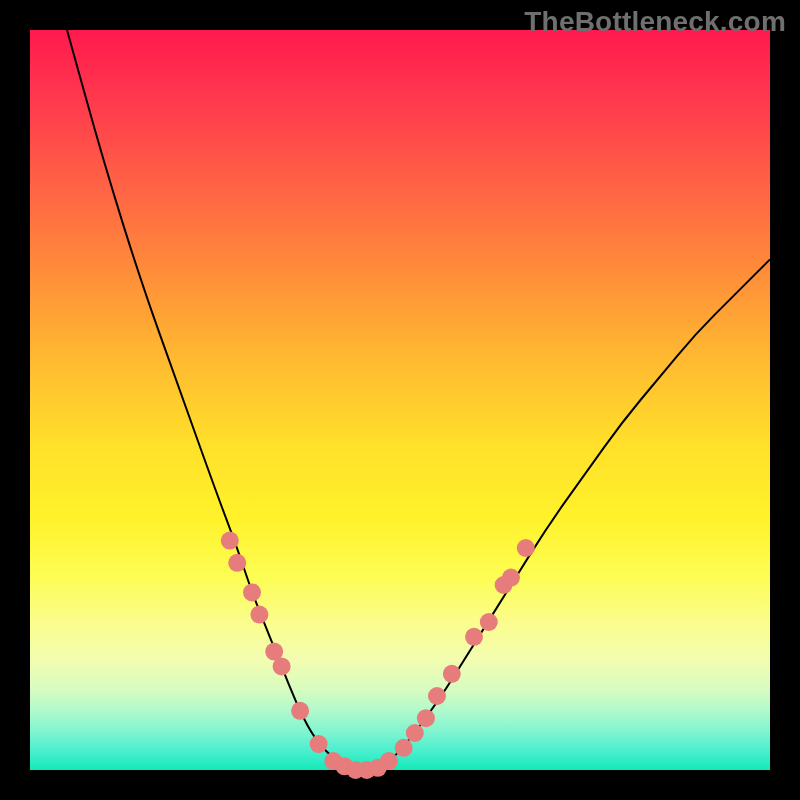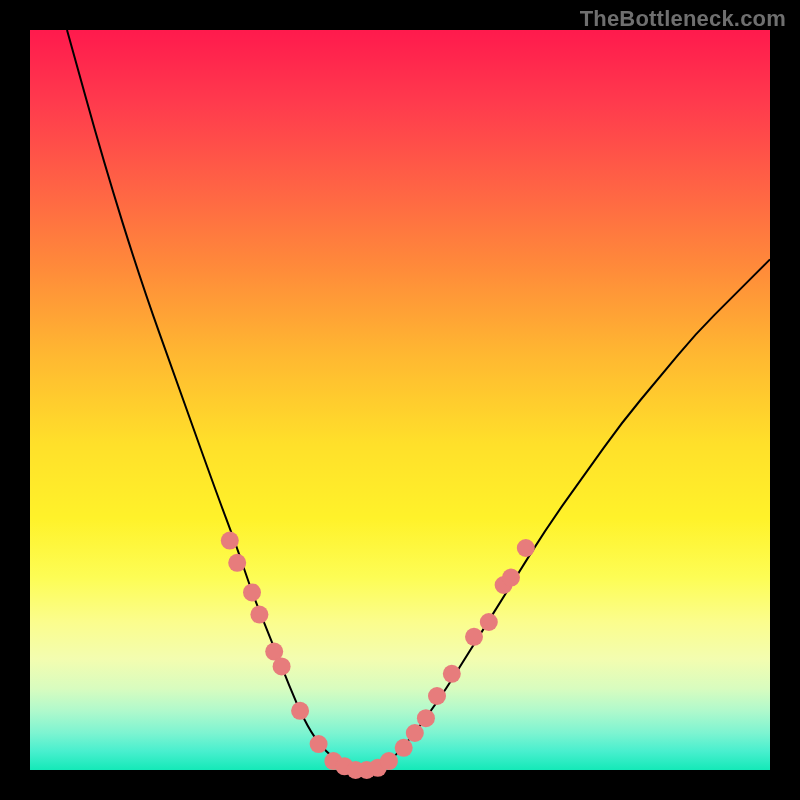--- a/index.html
+++ b/index.html
@@ -55,21 +55,21 @@
   }
   .dot {
     fill: #e77c7c;
     stroke: none;
   }
   .watermark {
     position: absolute;
     top: 6px;
     right: 14px;
     font-family: Arial, Helvetica, sans-serif;
-    font-size: 22px;
+    font-size: 28px;
     font-weight: 600;
     color: #6f6f6f;
     letter-spacing: 0.2px;
     user-select: none;
   }
 </style>
 </head>
 <body>
 
 <div class="frame">

